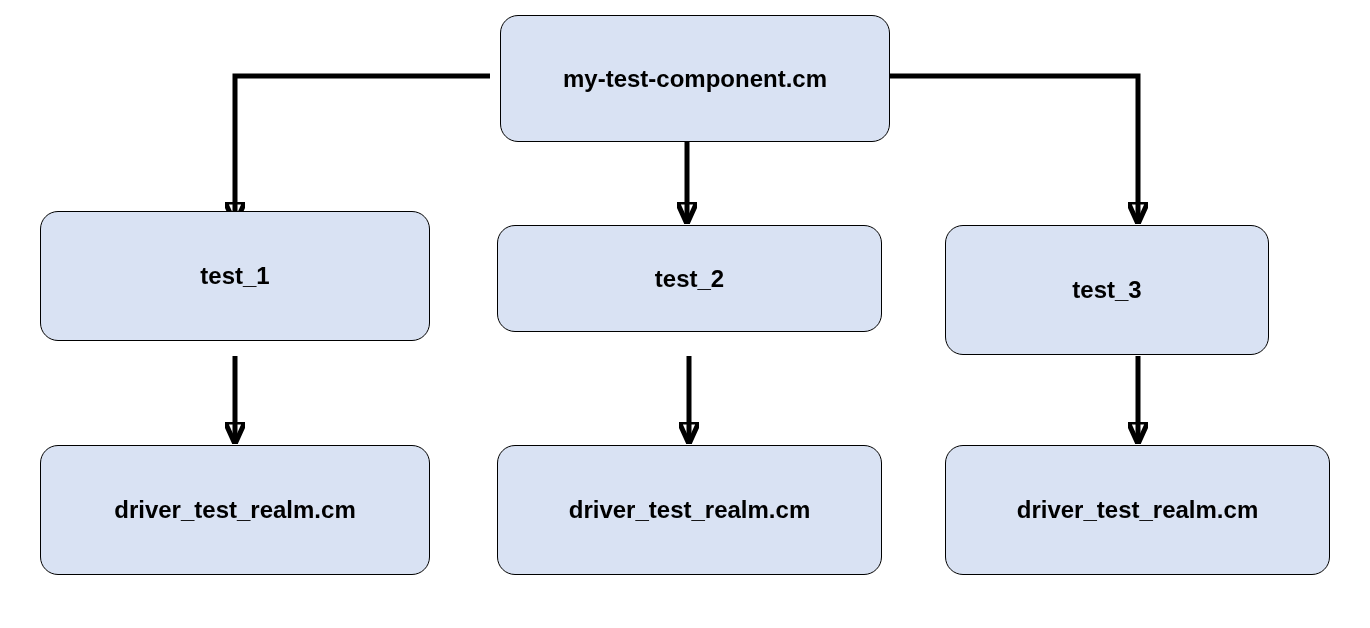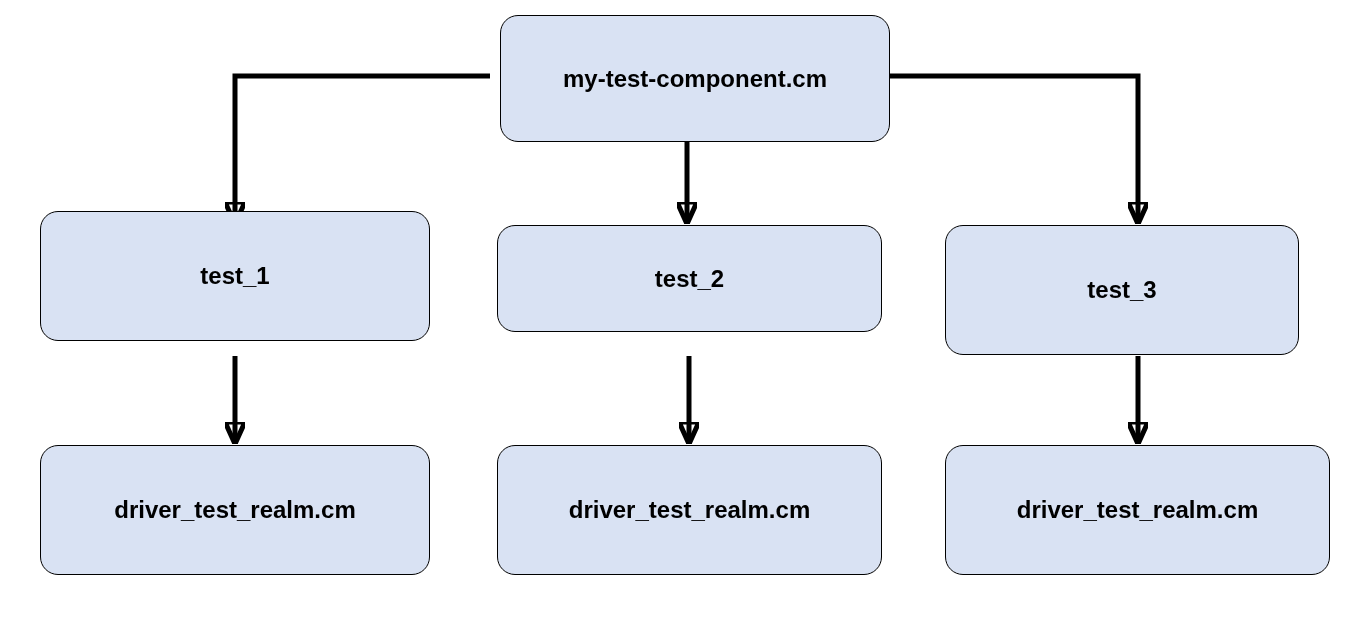--- a/index.html
+++ b/index.html
@@ -39,21 +39,21 @@
     font-weight: bold;
     font-size: 24px;
     color: #000000;
     text-align: center;
   }
 
   .node-root { left: 490px; top: 15px;  width: 390px; height: 127px; margin-left: 10px; }
 
   .node-test-1 { left: 40px;  top: 211px; width: 390px; height: 130px; }
   .node-test-2 { left: 497px; top: 225px; width: 385px; height: 107px; }
-  .node-test-3 { left: 945px; top: 225px; width: 354px; height: 130px; align-items: center; }
+  .node-test-3 { left: 945px; top: 225px; width: 324px; height: 130px; align-items: center; }
 
   .node-driver-1 { left: 40px;  top: 445px; width: 390px; height: 130px; }
   .node-driver-2 { left: 497px; top: 445px; width: 385px; height: 130px; }
   .node-driver-3 { left: 945px; top: 445px; width: 385px; height: 130px; }
 </style>
 </head>
 <body>
 
 <div class="canvas">
 

